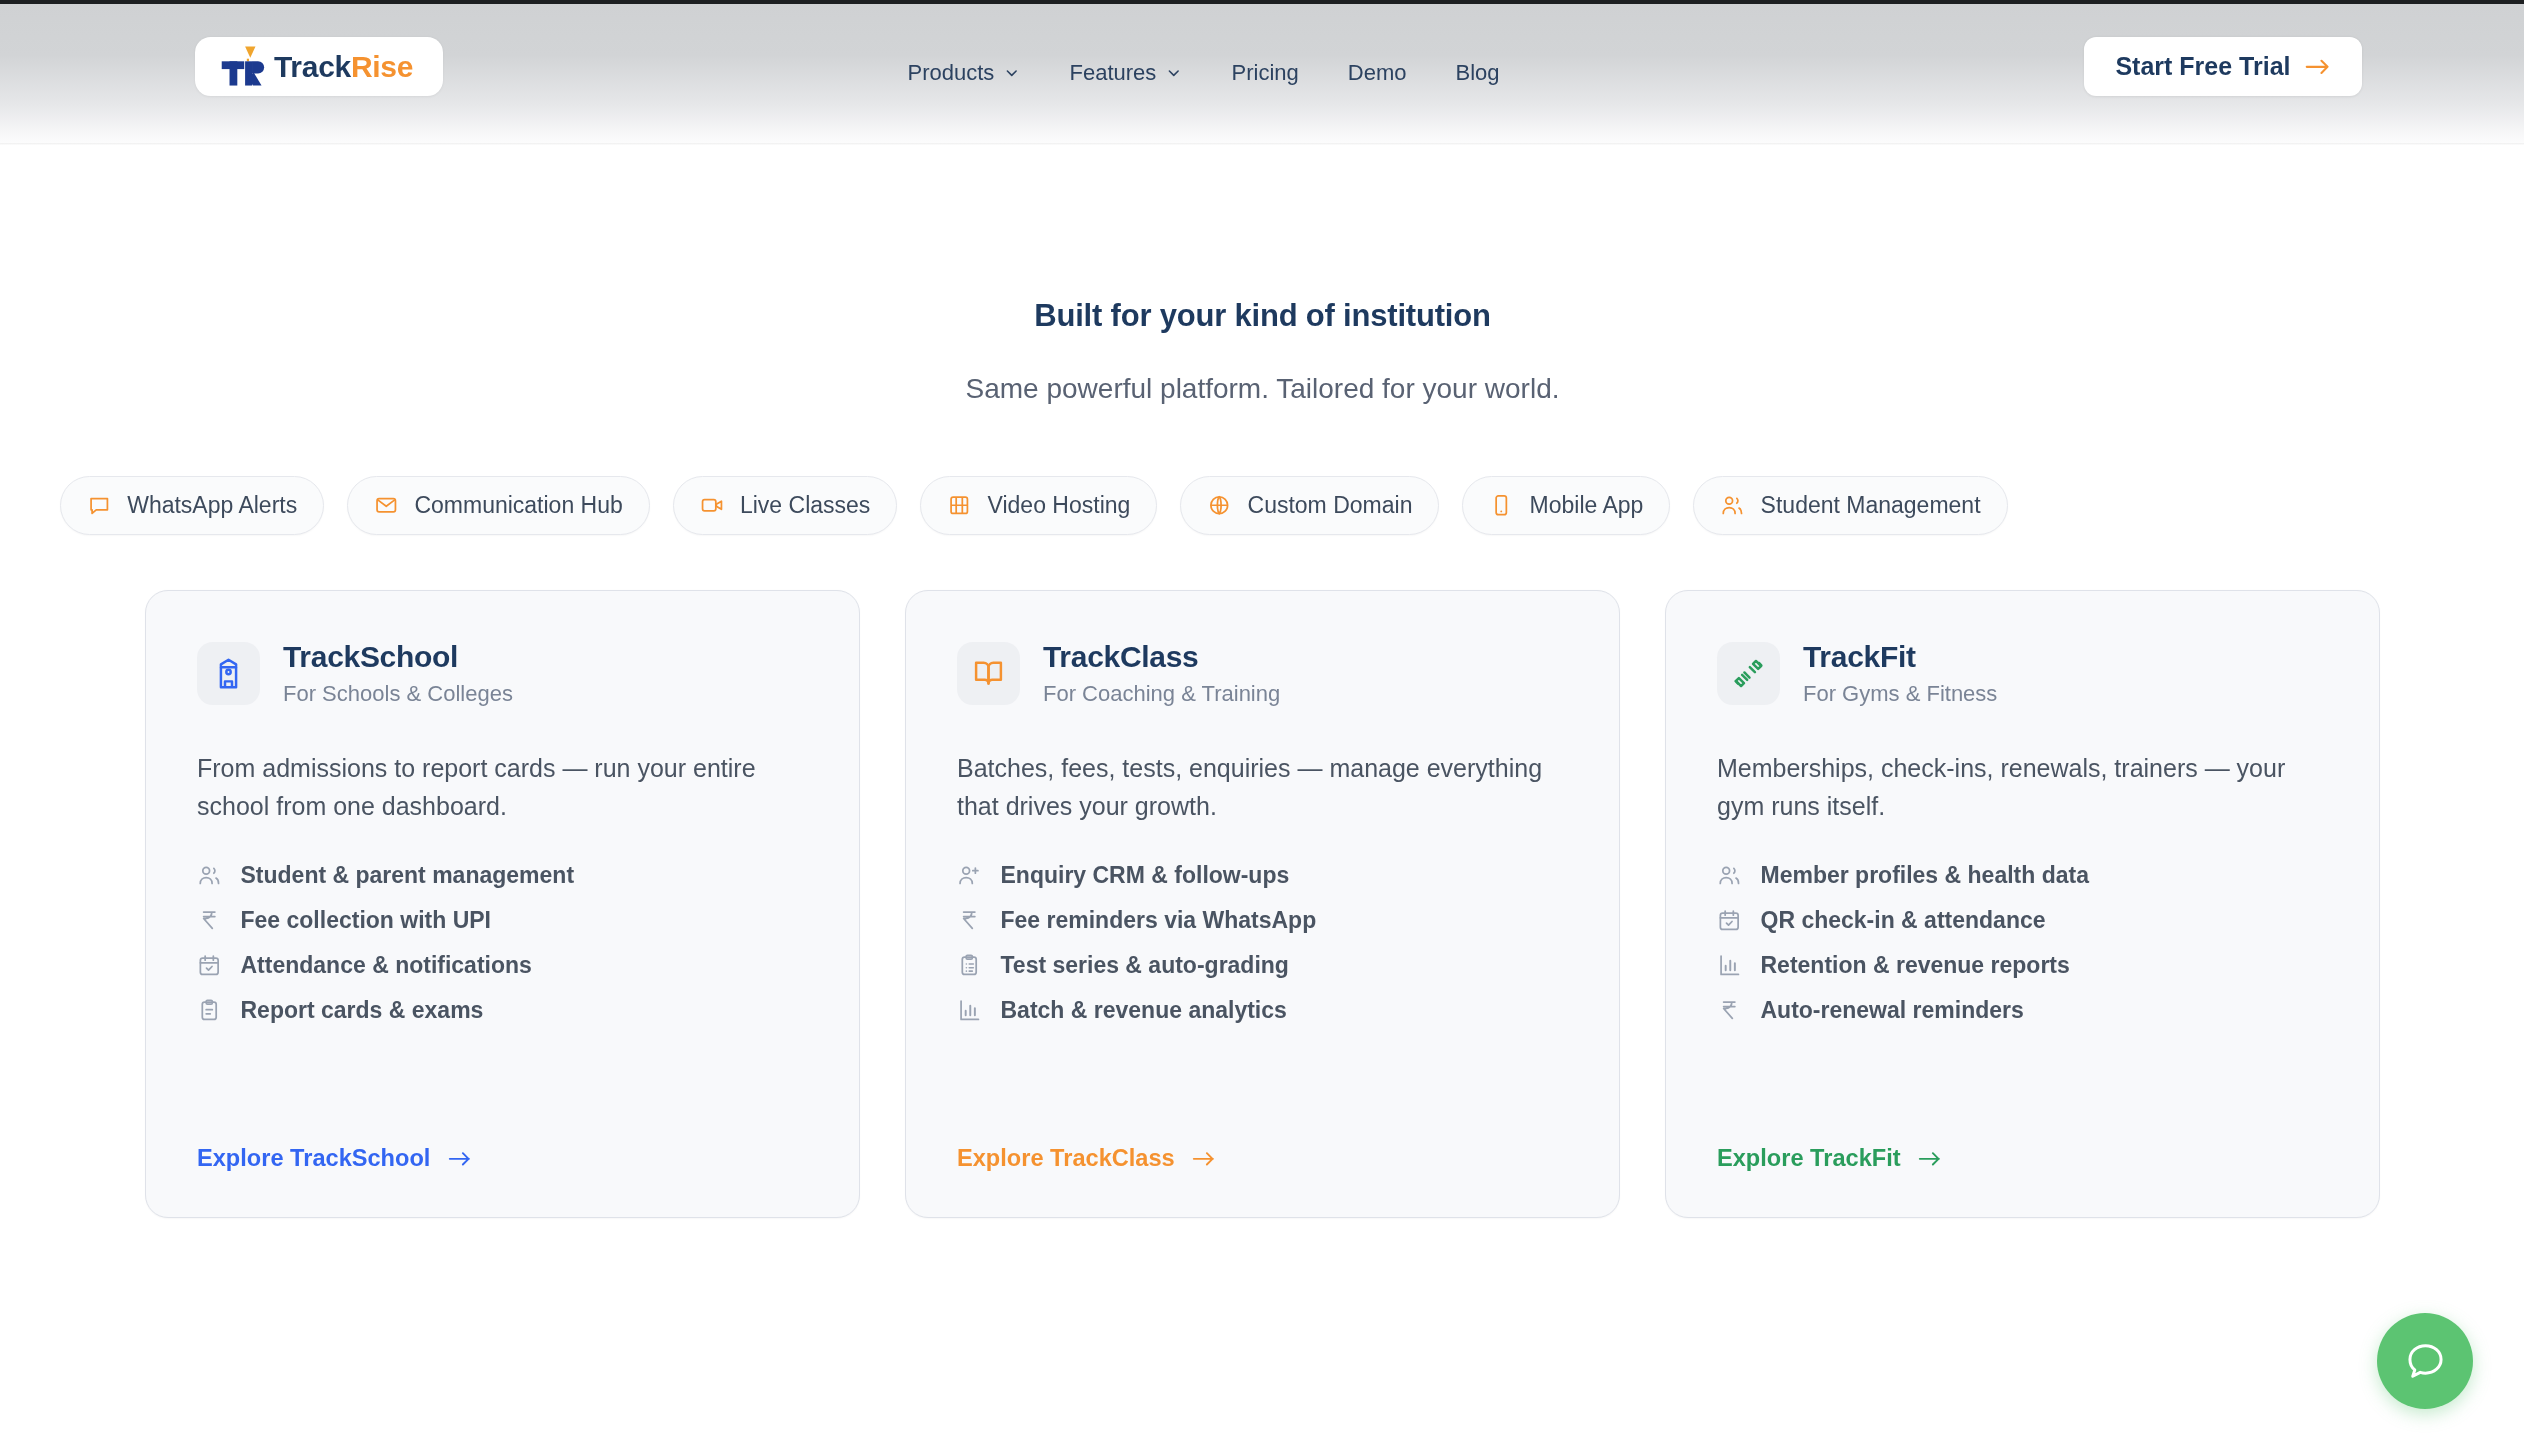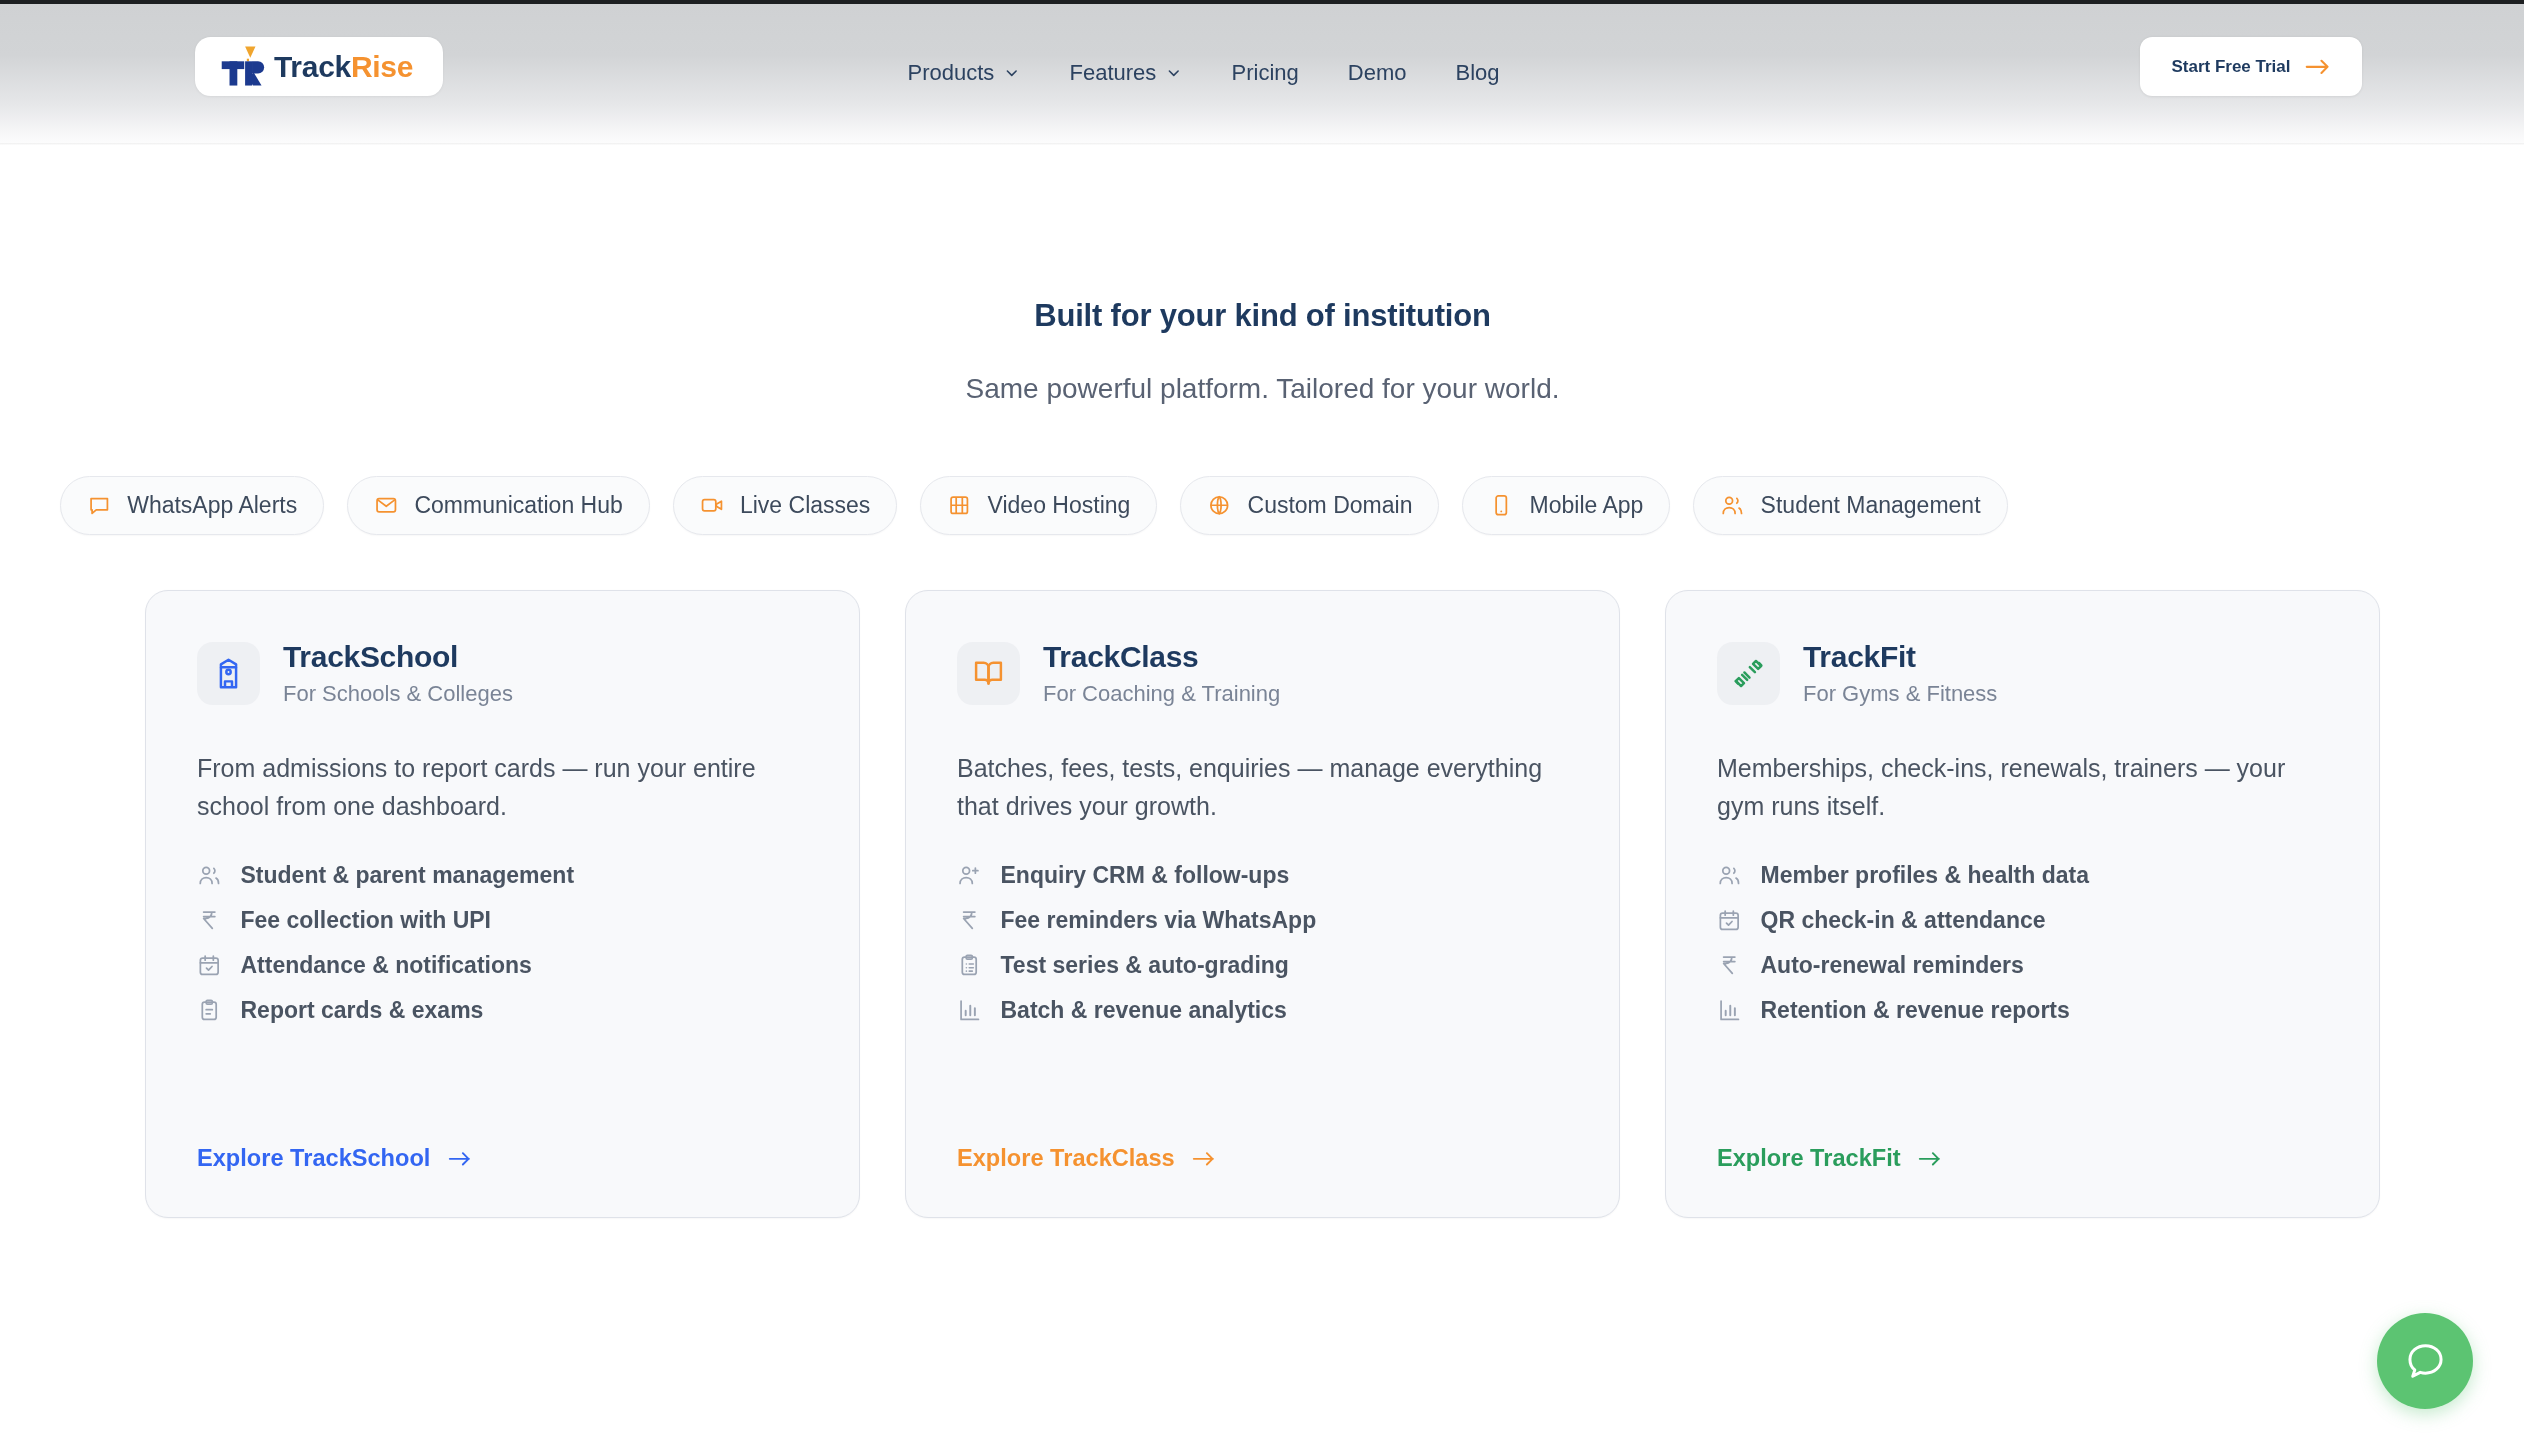--- a/index.html
+++ b/index.html
@@ -88,21 +88,21 @@
     border: none;
     border-radius: 12.2px;
     display: flex;
     align-items: center;
     gap: 14px;
     padding: 0 31.5px;
     cursor: pointer;
     box-shadow: 0 0.9px 2.6px rgba(0,0,0,0.08);
   }
   .cta-label {
-    font-size: 17px;
+    font-size: 25px;
     font-weight: bold;
     color: #1e3a5f;
     white-space: nowrap;
   }
 
   
   .hero { width:100%; text-align:center; }
   .hero-title {
     margin-top: 153px;
     font-size: 31px;
@@ -512,30 +512,30 @@
       </li>
       <li class="feat">
         <svg class="feat-ico" viewBox="0 0 24 24" fill="none">
             <rect x="3.3" y="5" width="17.4" height="16" rx="2.2" stroke="#9aa3b2" stroke-width="1.7"></rect>
             <path d="M3.3 9.6h17.4M8 3v4M16 3v4M9.3 14.8l2 2 3.4-3.6" stroke="#9aa3b2" stroke-width="1.7" stroke-linecap="round" stroke-linejoin="round"></path>
           </svg>
         <span>QR check-in &amp; attendance</span>
       </li>
       <li class="feat">
         <svg class="feat-ico" viewBox="0 0 24 24" fill="none">
-            <path d="M6.5 4h11M6.5 8.4h11M14.5 4c0 4-2.4 6.3-6 6.3h-2l8.5 9.7" stroke="#9aa3b2" stroke-width="1.7" stroke-linecap="round" stroke-linejoin="round"></path>
-          </svg>
-        <span>Auto-renewal reminders</span>
-      </li>
-      <li class="feat">
-        <svg class="feat-ico" viewBox="0 0 24 24" fill="none">
             <path d="M4 3v18h17" stroke="#9aa3b2" stroke-width="1.7" stroke-linecap="round" stroke-linejoin="round"></path>
             <path d="M8.5 17v-4.5M13 17V7.5M17.5 17v-7" stroke="#9aa3b2" stroke-width="1.9" stroke-linecap="round"></path>
           </svg>
         <span>Retention &amp; revenue reports</span>
+      </li>
+      <li class="feat">
+        <svg class="feat-ico" viewBox="0 0 24 24" fill="none">
+            <path d="M6.5 4h11M6.5 8.4h11M14.5 4c0 4-2.4 6.3-6 6.3h-2l8.5 9.7" stroke="#9aa3b2" stroke-width="1.7" stroke-linecap="round" stroke-linejoin="round"></path>
+          </svg>
+        <span>Auto-renewal reminders</span>
       </li>
     </ul>
     <a class="card-link" style="color:#2a9d5c">
       <span>Explore TrackFit</span>
       <svg width="24.5" height="15.7" viewBox="0 0 28 18" fill="none">
           <path d="M2 9h22M17 2.5l6.5 6.5L17 15.5" stroke="#2a9d5c" stroke-width="2.2" stroke-linecap="round" stroke-linejoin="round"></path>
         </svg>
     </a>
   </div>
 

